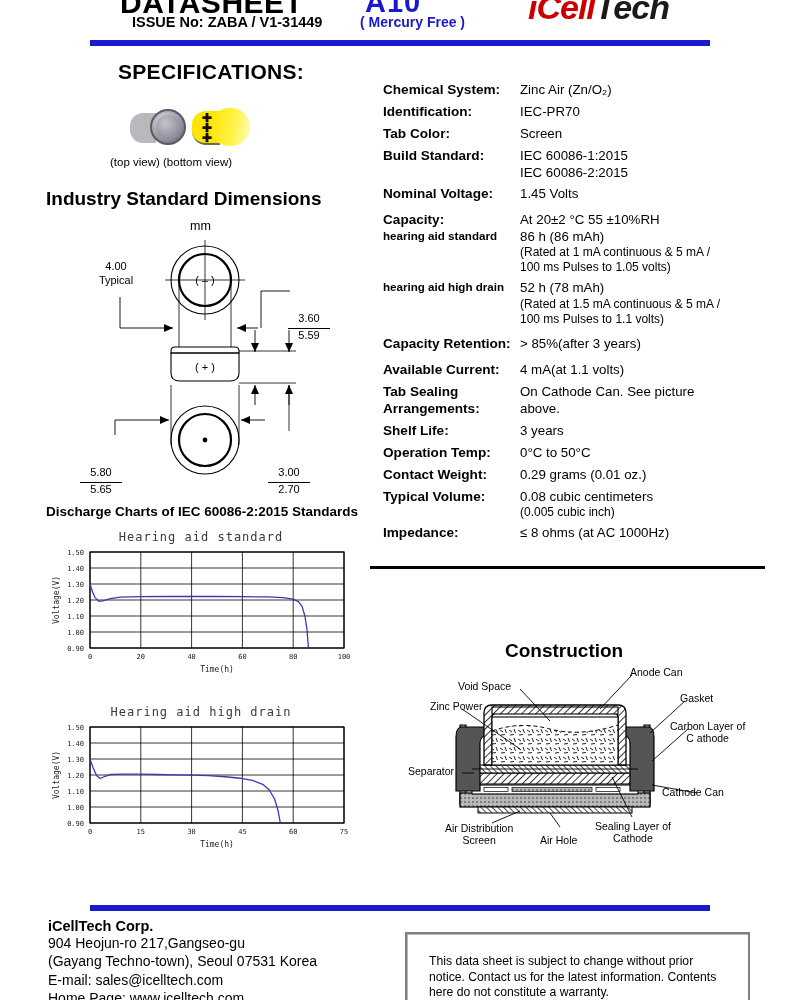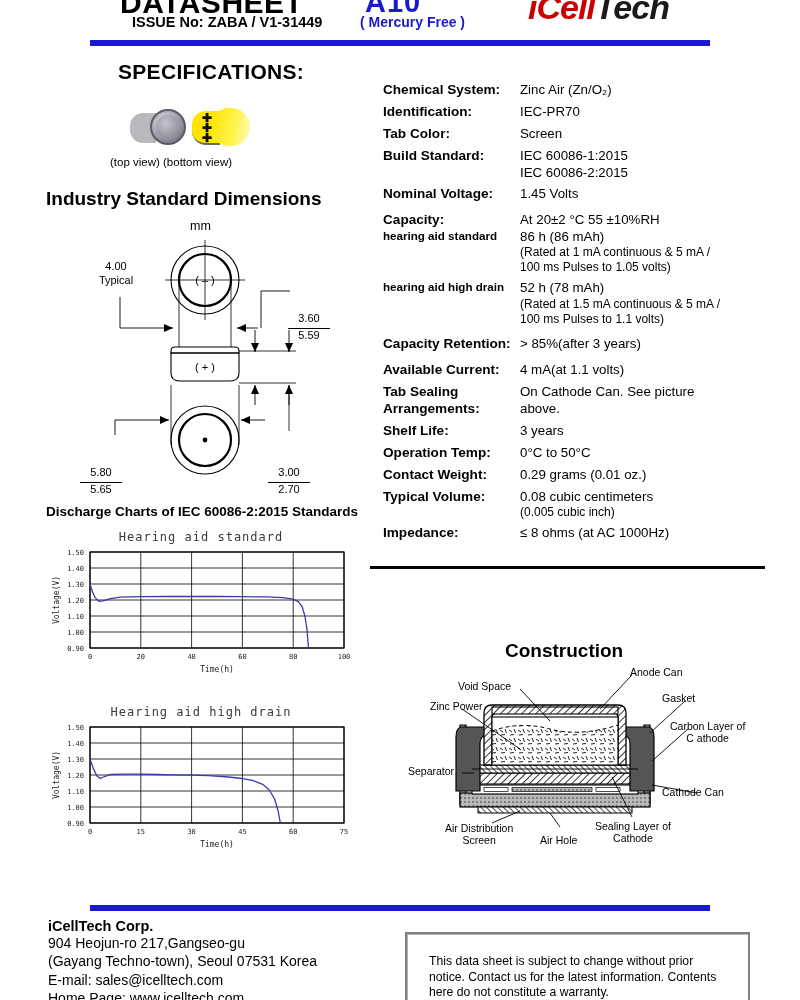--- a/index.html
+++ b/index.html
@@ -465,21 +465,21 @@
       <line x1="297" y1="128" x2="252" y2="120"></line>
       <line x1="92" y1="158" x2="120" y2="146"></line>
       <line x1="160" y1="162" x2="150" y2="148"></line>
       <line x1="232" y1="152" x2="212" y2="112"></line>
     </g>
   </svg>
 
   <div class="clabel" style="left:230px;top:2px;">Anode Can</div>
   <div class="clabel" style="left:58px;top:16px;">Void Space</div>
   <div class="clabel" style="left:30px;top:36px;">Zinc Power</div>
-  <div class="clabel" style="left:262px;top:28px;">Gasket</div>
+  <div class="clabel" style="left:280px;top:28px;">Gasket</div>
   <div class="clabel c" style="left:270px;top:56px;white-space:pre-line;">Carbon Layer of
 C athode</div>
   <div class="clabel" style="left:8px;top:101px;">Separator</div>
   <div class="clabel" style="left:262px;top:122px;">Cathode Can</div>
   <div class="clabel c" style="left:45px;top:158px;white-space:pre-line;">Air Distribution
 Screen</div>
   <div class="clabel" style="left:140px;top:170px;">Air Hole</div>
   <div class="clabel c" style="left:195px;top:156px;white-space:pre-line;">Sealing Layer of
 Cathode</div>
 </div>

